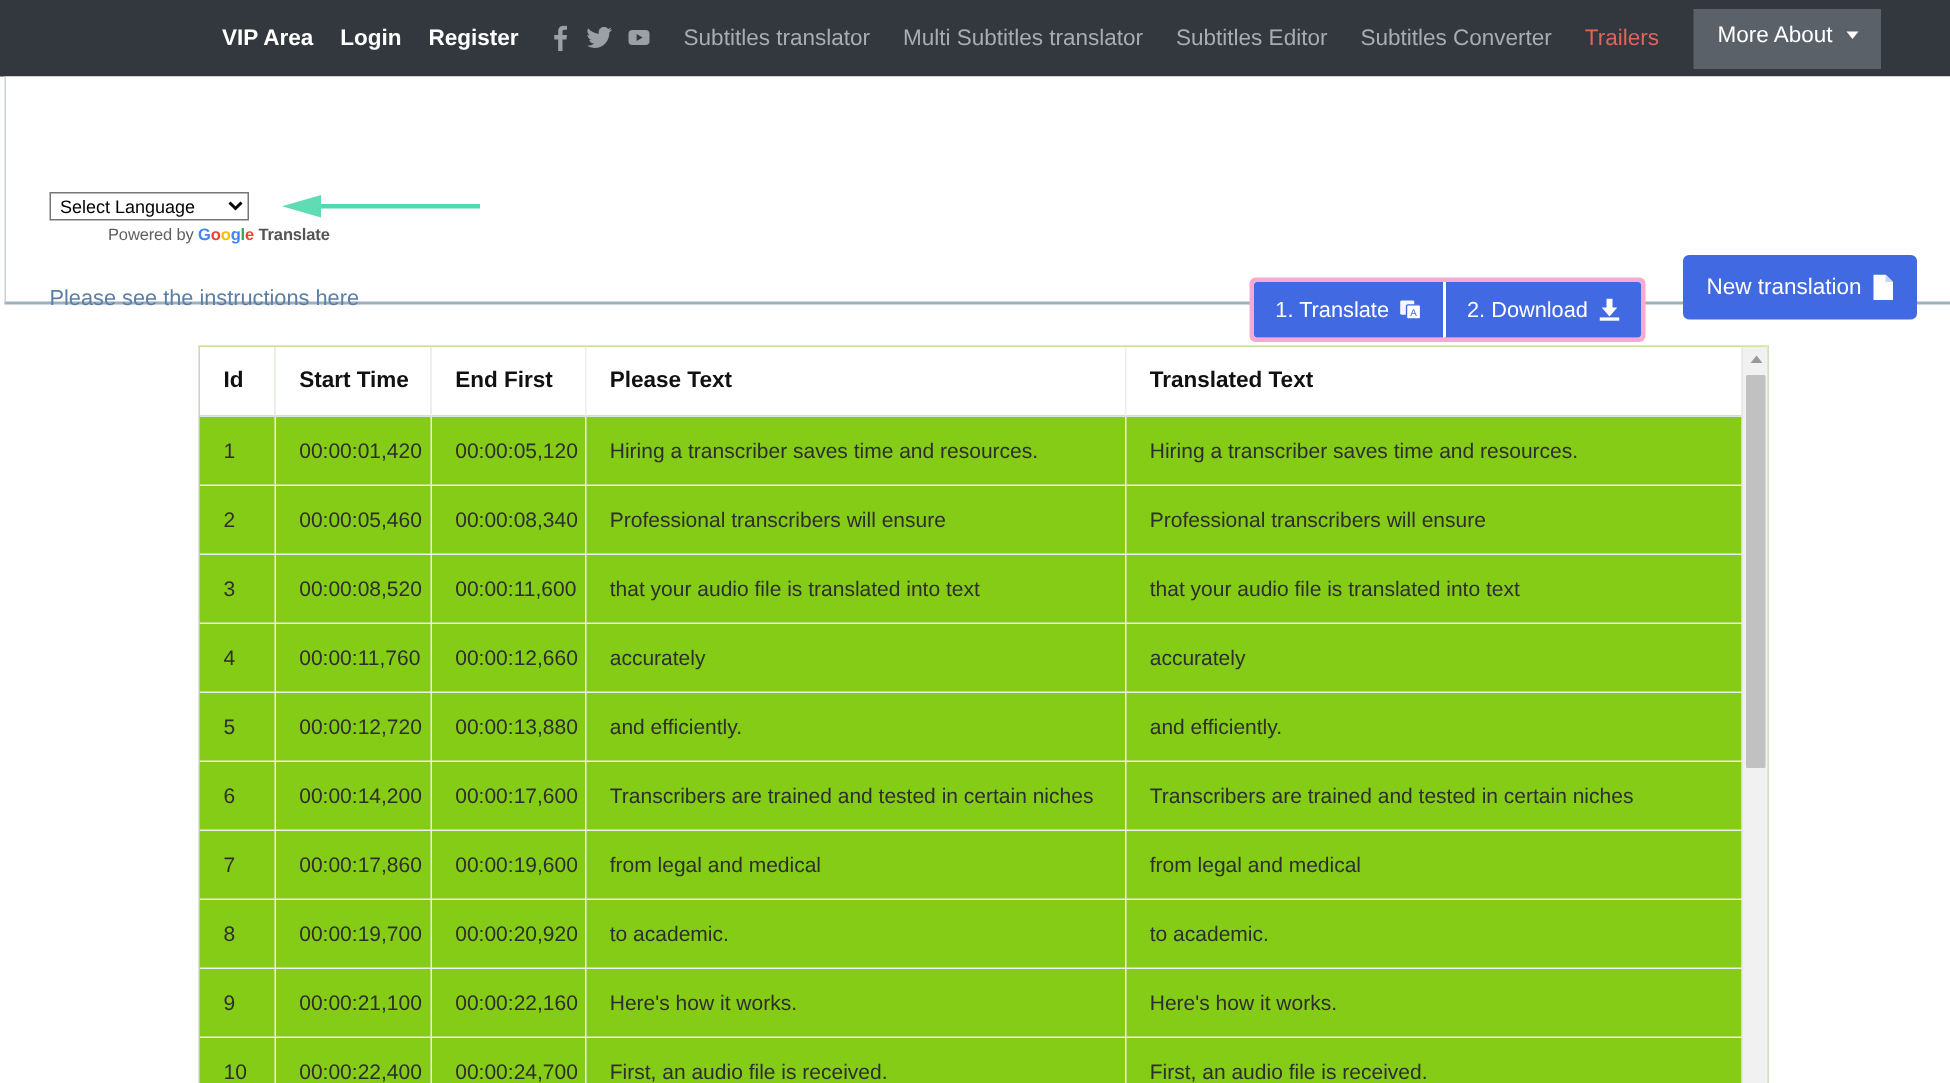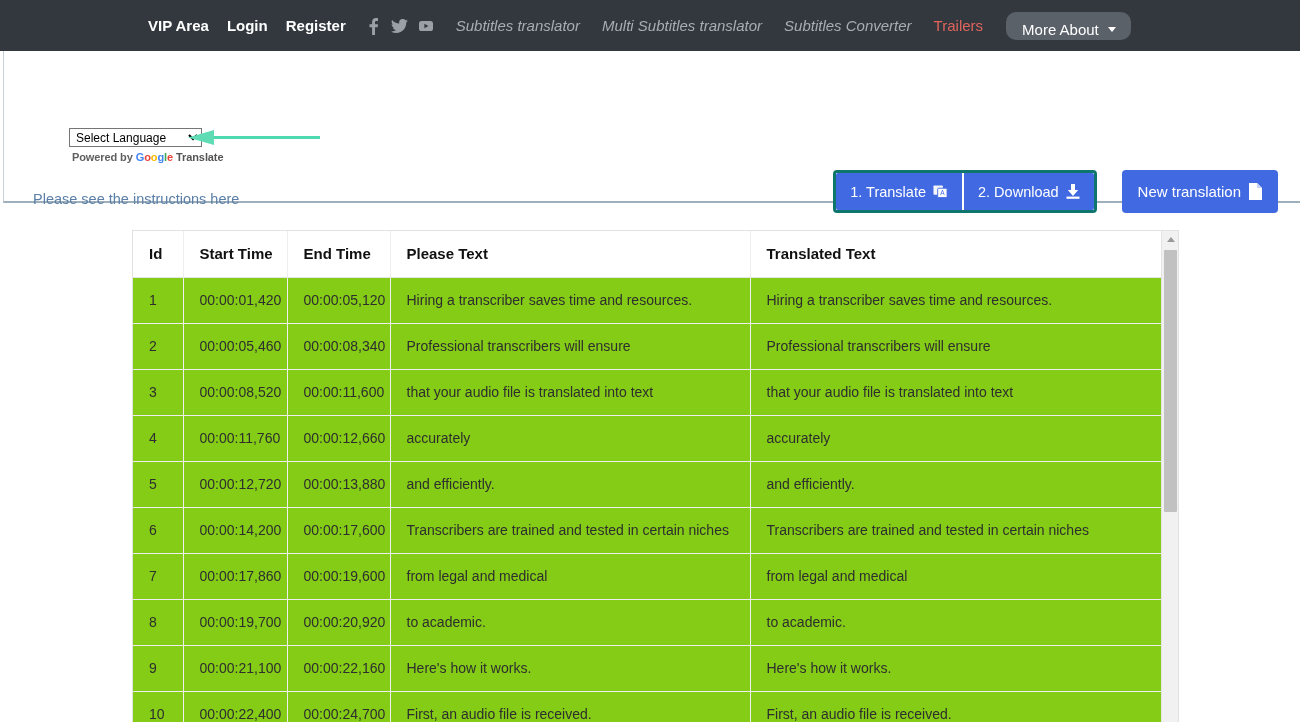--- a/index.html
+++ b/index.html
@@ -30,38 +30,37 @@
     text-decoration: none;
     padding: 0 9px;
     white-space: nowrap;
     line-height: 51px;
   }
   .nav-link.muted {
     color: #a7adb3;
     font-weight: normal;
     font-size: 15px;
     padding: 0 11px;
-    font-style: italic;
   }
   .nav-link.trailers { color: #e0645c; font-weight: normal; padding: 0 11px; }
   .social-group { display: flex; align-items: center; padding: 0 6px; }
   .social-ico {
     color: #9aa0a6;
     width: 26px; text-align: center;
     font-size: 16px;
     display: inline-block;
   }
   .social-ico svg { vertical-align: middle; }
   .more-about {
     background: #5b6169;
     color: #ffffff;
     font-size: 15px;
     border: none;
-    border-radius: 10px;
-    padding: 9px 15px 2px 16px;
+    border-radius: 0;
+    padding: 9px 15px 14px 16px;
     margin-left: 12px;
     cursor: pointer;
     display: flex; align-items: center; gap: 9px;
     font-family: "Liberation Sans", sans-serif;
   }
   .caret-down {
     width: 0; height: 0;
     border-left: 4.5px solid transparent;
     border-right: 4.5px solid transparent;
     border-top: 5px solid #ffffff;
@@ -81,32 +80,31 @@
   .lang-select {
     position: absolute; left: 29px; top: 77px;
     width: 133px; height: 19px;
     font-family: "Liberation Sans", sans-serif;
     font-size: 12px;
     border: 1px solid #767676;
     background: #ffffff;
     color: #000000;
     border-radius: 0;
     padding: 0 2px;
-    margin-left: 36px;
   }
 
   .powered {
     position: absolute; left: 29px; top: 100px;
     font-size: 11px;
     color: #545454;
     font-weight: bold;
     white-space: nowrap;
     letter-spacing: -0.1px;
   }
-  .powered .lbl { font-weight: bold; color: #5f5f5f; padding-left: 39px; }
+  .powered .lbl { font-weight: normal; color: #5f5f5f; padding-left: 39px; }
   .g-b { color:#4285F4; } .g-r { color:#EA4335; } .g-y { color:#FBBC05; }
   .g-b2 { color:#4285F4; } .g-g { color:#34A853; } .g-r2 { color:#EA4335; }
 
   .arrow-wrap {
     position: absolute; left: 176px; top: 77px;
     width: 140px; height: 19px;
   }
 
   .instructions {
     position: absolute; left: 29px; top: 140px;
@@ -114,24 +112,25 @@
     color: #5b7fa6;
     text-decoration: none;
   }
 
   
   .btn-row {
     position: absolute; right: 22px; top: 119px;
     display: flex; align-items: stretch;
   }
   .btn-highlight {
-    border: 3px solid #0f766e;
+    border: 3px solid #f9a8d4;
     border-radius: 4px;
     display: flex;
     padding: 0;
+    margin-top: 15px;
   }
   .act-btn {
     background: #4169e1;
     color: #ffffff;
     border: none;
     font-family: "Liberation Sans", sans-serif;
     font-size: 14.5px;
     padding: 0 14px;
     height: 37px;
     cursor: pointer;
@@ -245,20 +244,21 @@
       <a class="social-ico" href="#">
         <svg width="16" height="14" viewBox="0 0 16 14">
             <rect x="1" y="2" width="14" height="10" rx="2.6" fill="#9aa0a6"></rect>
             <path fill="#32383e" d="M6.4 4.7l4 2.3-4 2.3z"></path>
           </svg>
       </a>
     </span>
 
     <a class="nav-link muted" href="#">Subtitles translator</a>
     <a class="nav-link muted" href="#">Multi Subtitles translator</a>
+    <a class="nav-link muted" href="#">Subtitles Editor</a>
     <a class="nav-link muted" href="#">Subtitles Converter</a>
     <a class="nav-link trailers" href="#">Trailers</a>
 
     <button class="more-about">
       <span>More About</span>
       <span class="caret-down"></span>
     </button>
   </div>
 </div>
 
@@ -323,21 +323,21 @@
       <col class="c-id">
         <col class="c-st">
         <col class="c-et">
         <col class="c-ot">
         <col class="c-tt">
     </colgroup>
     <thead>
       <tr>
         <th>Id</th>
         <th>Start Time</th>
-        <th>End Time</th>
+        <th>End First</th>
         <th>Please Text</th>
         <th>Translated Text</th>
       </tr>
     </thead>
     <tbody id="tbody">
         <tr>
           <td class="id-c">1</td>
           <td>00:00:01,420</td>
           <td>00:00:05,120</td>
           <td>Hiring a transcriber saves time and resources.</td>

